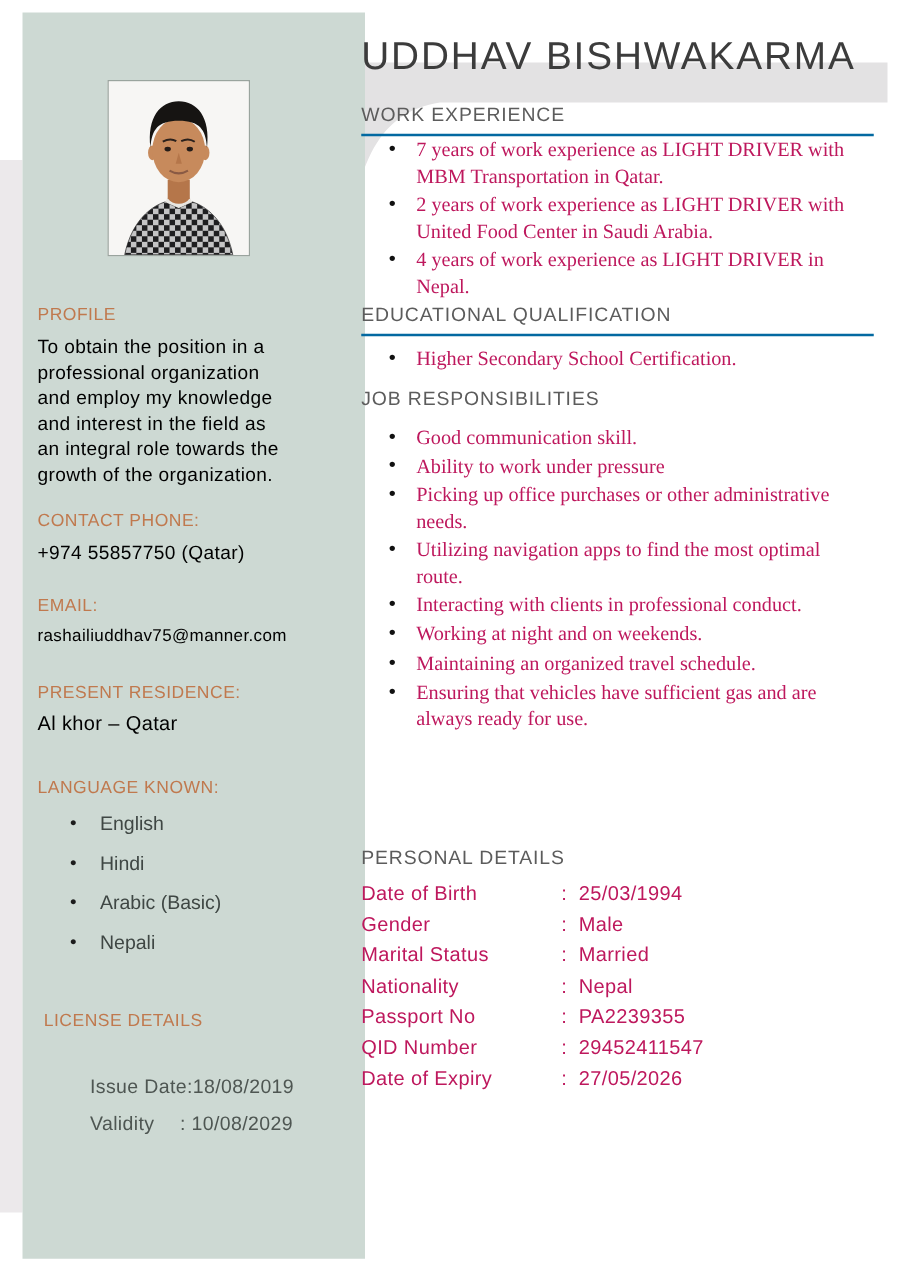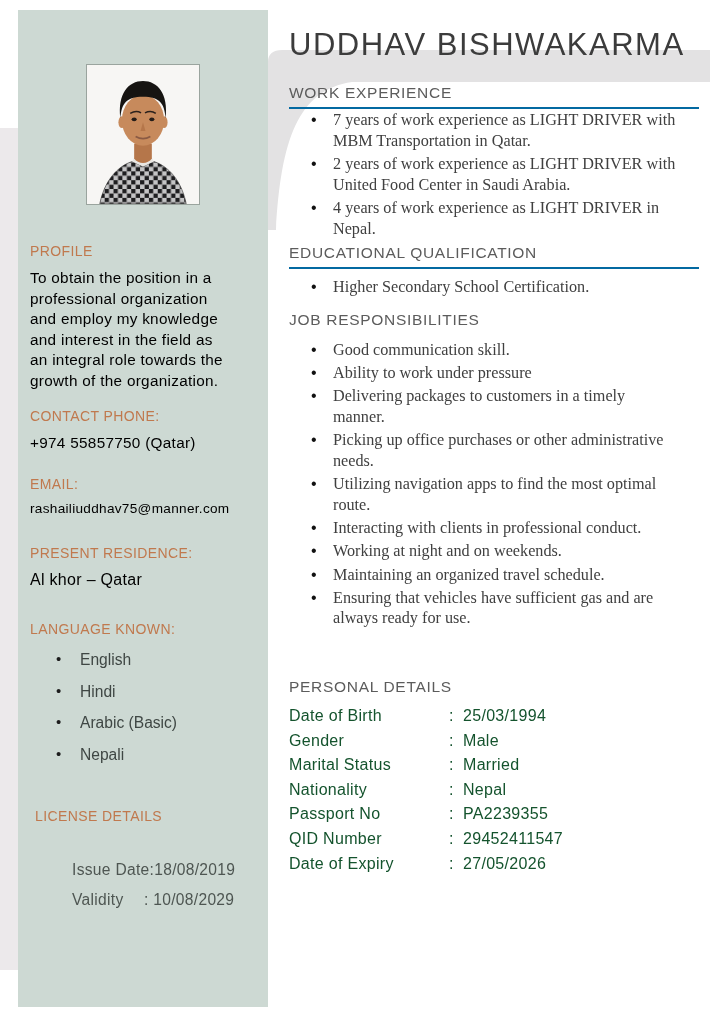--- a/index.html
+++ b/index.html
@@ -8,21 +8,21 @@
     position:relative; width:724px; height:1024px; background:#ffffff;
     font-family:"Liberation Sans", sans-serif; overflow:hidden;
   }
   
   .band-svg { position:absolute; left:0; top:0; z-index:0; }
   
   .left-strip { position:absolute; left:0; top:128px; width:18px; height:842px; background:#ece9eb; z-index:1; }
 
   
   .sidebar {
-    position:absolute; left:18px; top:10px; width:250px; height:997px;
+    position:absolute; left:18px; top:10px; width:274px; height:997px;
     background:#cdd9d3; z-index:2;
   }
   .photo {
     position:absolute; left:68px; top:54px; width:114px; height:141px;
     background:#f6f5f3; border:1px solid #9aa49e; overflow:hidden;
   }
   .sb-h {
     position:absolute; left:12px; font-size:14px; font-weight:normal;
     color:#c0794e; letter-spacing:0.4px; white-space:nowrap;
   }
@@ -52,29 +52,29 @@
     letter-spacing:1.5px; color:#3c3c3c; white-space:nowrap;
   }
   .m-h {
     position:absolute; left:289px; font-size:15.5px; font-weight:normal;
     color:#5c5c5c; letter-spacing:0.7px; white-space:nowrap;
   }
   .m-h.ruled { width:410px; padding-bottom:5px; border-bottom:2px solid #0369a1; }
   .m-list { position:absolute; left:289px; width:424px; list-style:none; }
   .m-list li {
     position:relative; padding-left:44px; margin-bottom:2.5px;
-    font-family:"Liberation Serif", serif; font-size:16.2px; color:#404040;
+    font-family:"Liberation Serif", serif; font-size:16.2px; color:#be185d;
     line-height:20.7px; white-space:pre-line;
   }
   .m-list li::before {
     content:"•"; position:absolute; left:22px; top:0; color:#111;
     font-family:"Liberation Sans", sans-serif; font-size:16px;
   }
   .p-rows { position:absolute; left:289px; top:704px; }
-  .p-row { display:flex; line-height:24.6px; font-size:16px; color:#14532d; letter-spacing:0.3px; }
+  .p-row { display:flex; line-height:24.6px; font-size:16px; color:#be185d; letter-spacing:0.3px; }
   .p-label { width:160px; }
   .p-colon { width:14px; }
   .p-value { }
 </style>
 </head>
 <body>
 
 <div class="page">
 
   <svg class="band-svg" width="724" height="240" viewBox="0 0 724 240" aria-hidden="true">
@@ -159,22 +159,20 @@
 
     <h2 class="m-h ruled" style="top:244px">EDUCATIONAL QUALIFICATION</h2>
     <ul class="m-list" style="top:277px">
       <li>Higher Secondary School Certification.</li>
     </ul>
 
     <h2 class="m-h" style="top:311px">JOB RESPONSIBILITIES</h2>
     <ul class="m-list" style="top:340px">
       <li>Good communication skill.</li>
       <li>Ability to work under pressure</li>
-      <li>Delivering packages to customers in a timely
-manner.</li>
       <li>Picking up office purchases or other administrative
 needs.</li>
       <li>Utilizing navigation apps to find the most optimal
 route.</li>
       <li>Interacting with clients in professional conduct.</li>
       <li>Working at night and on weekends.</li>
       <li>Maintaining an organized travel schedule.</li>
       <li>Ensuring that vehicles have sufficient gas and are
 always ready for use.</li>
     </ul>

